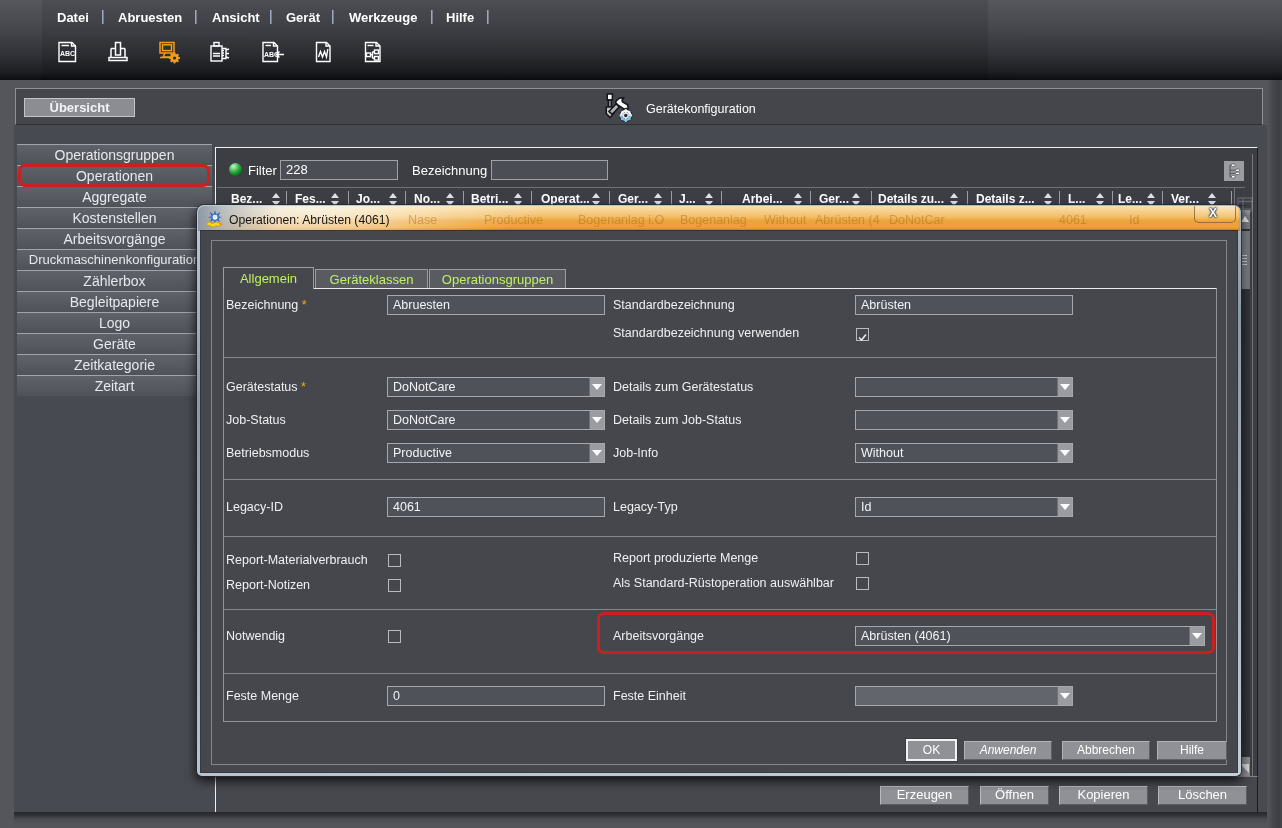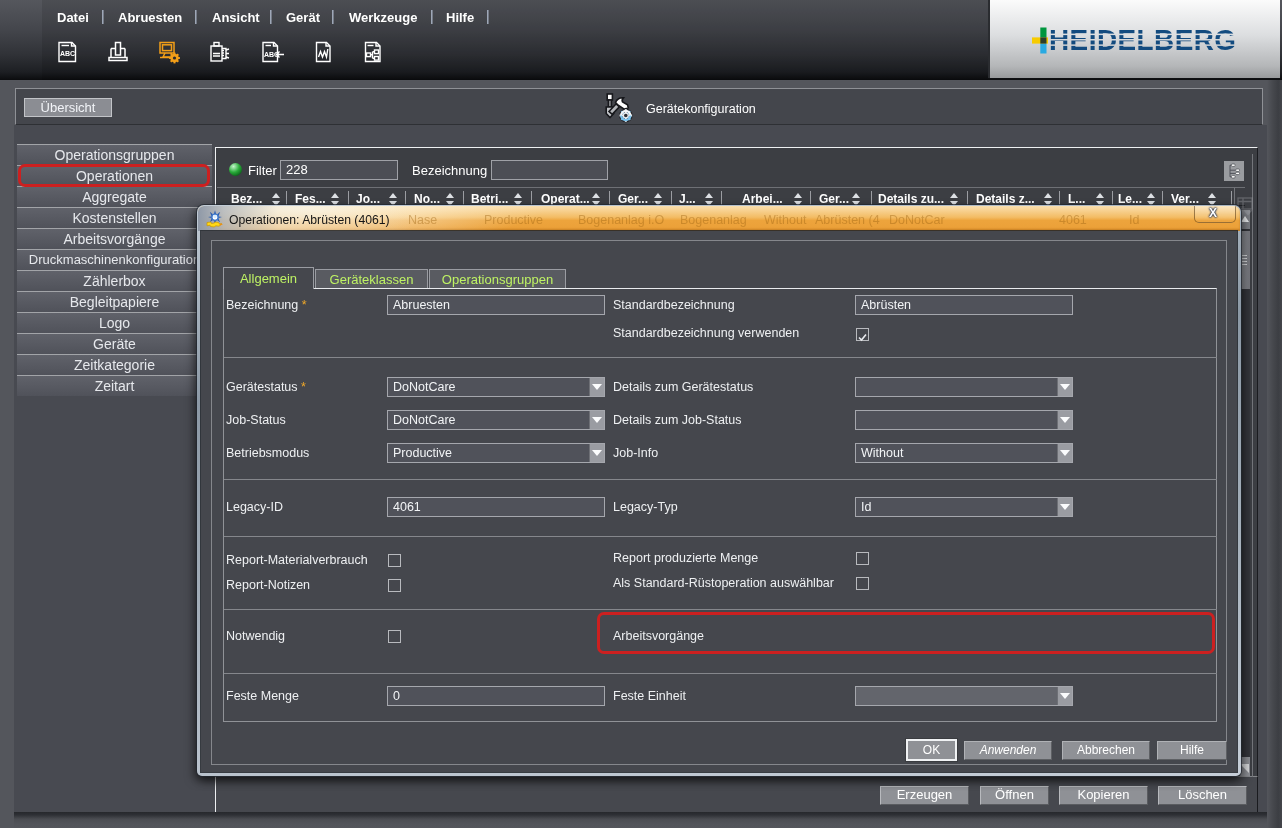--- a/index.html
+++ b/index.html
@@ -20,23 +20,23 @@
 #toolbar svg { position:absolute; top:0; }
 
 
 #logopanel { position:absolute; left:988px; top:0; width:292px; height:78px;
   background:linear-gradient(#fbfbfb, #dcdee0 45%, #b4b6b8 85%, #989a9c);
   border-left:2px solid #2a2c30; }
 
 
 #headerbar { position:absolute; left:15px; top:88px; width:1248px; height:37px;
   background:#44464c; border:1px solid #8f9196; border-bottom-color:#2e3034; }
-#btn-uebersicht { position:absolute; left:8px; top:9px; width:88px; height:19px;
+#btn-uebersicht { position:absolute; left:8px; top:9px; width:111px; height:19px;
   background:#8b8d93; border:1px solid #c2c4c8; color:#f2f4f8; font-size:13px;
-  text-align:center; line-height:17px; }
+  text-align:center; line-height:17px;font-weight:bold; }
 #hdrtitle { position:absolute; left:630px; top:13px; color:#fff; font-size:12.5px; font-weight:normal; }
 
 
 #mainpanel { position:absolute; left:14px; top:125px; width:1253px; height:689px;
   background:#484a51; }
 #mainshadow { position:absolute; left:14px; top:812px; width:1253px; height:16px;
   background:linear-gradient(#26282c, #2e3035 18%, #4b4d52 45%, #52545a 75%, #53555b); }
 
 
 #sidebar { position:absolute; left:3px; top:19px; width:195px; }
@@ -235,41 +235,20 @@
     <svg style="left:362px" width="24" height="24" viewBox="0 0 24 24">
       <g fill="none" stroke="#fff" stroke-width="1.4">
         <path d="M3.5 2.5 H14.5 L18 6 V21.5 H3.5 Z"></path>
         <path d="M14 2.5 V6 H18"></path>
         <path d="M5.5 5.5 H11.5"></path>
         <rect x="4.5" y="13" width="4" height="3.6"></rect>
         <rect x="12.5" y="10" width="4" height="3.6"></rect>
         <rect x="12.5" y="16.5" width="4" height="3.6"></rect>
         <path d="M8.5 14.8 H10.5 M10.5 11.8 V18.3 M10.5 11.8 H12.5 M10.5 18.3 H12.5"></path>
       </g>
-    </svg>
-  </div>
-  <div id="logopanel">
-    <svg width="292" height="78" viewBox="0 0 292 78">
-      <defs>
-        <mask id="stripes">
-          <rect x="0" y="0" width="292" height="78" fill="#fff"></rect>
-          <rect x="0" y="33.6" width="292" height="1.5" fill="#000"></rect>
-          <rect x="0" y="39.0" width="292" height="1.5" fill="#000"></rect>
-          <rect x="0" y="44.4" width="292" height="1.5" fill="#000"></rect>
-        </mask>
-      </defs>
-      <g mask="url(#stripes)">
-        <g transform="translate(59,50) scale(0.93,1)">
-        <text x="0" y="0" font-family="Liberation Sans" font-weight="bold" font-size="30" letter-spacing="0.5" fill="#134b7f">HEIDELBERG</text>
-          </g>
-      </g>
-      <rect x="42" y="37.4" width="16" height="6.2" fill="#f7cb00"></rect>
-      <rect x="50.3" y="27.5" width="6.2" height="9.9" fill="#00963e"></rect>
-      <rect x="50.3" y="43.6" width="6.2" height="9.9" fill="#29aae2"></rect>
-      <rect x="50.3" y="37.4" width="6.2" height="6.2" fill="#2c3e2c"></rect>
     </svg>
   </div>
 </div>
 
 <div id="headerbar">
   <div id="btn-uebersicht">Übersicht</div>
   <svg style="position:absolute;left:588px;top:4px" width="32" height="31" viewBox="0 0 32 31">
     <g stroke="#17181c" stroke-width="1.6">
       <rect x="3.2" y="1" width="5.2" height="6" fill="#ffffff"></rect>
       <rect x="4.4" y="7" width="3" height="7" fill="#9c9ea2"></rect>
@@ -498,20 +477,21 @@
         <span class="flabel" style="left:2px;top:289px">Report-Notizen</span>
         <span class="fcheck" style="left:164px;top:290px"></span>
         <span class="flabel" style="left:389px;top:287px">Als Standard-Rüstoperation auswählbar</span>
         <span class="fcheck" style="left:632px;top:288px"></span>
 
         <div class="fsep" style="top:320px"></div>
 
         <span class="flabel" style="left:2px;top:340px">Notwendig</span>
         <span class="fcheck" style="left:164px;top:341px"></span>
         <span class="flabel" style="left:389px;top:340px">Arbeitsvorgänge</span>
+        <span class="fcombo" style="left:631px;top:337px;width:350px">Abrüsten (4061)<span class="btn"></span></span>
         <div id="redbox2"></div>
 
         <div class="fsep" style="top:384px"></div>
 
         <span class="flabel" style="left:2px;top:400px">Feste Menge</span>
         <span class="finput" style="left:163px;top:397px;width:218px">0</span>
         <span class="flabel" style="left:389px;top:400px">Feste Einheit</span>
         <span class="fcombo" style="left:631px;top:397px;width:218px;background:#63656c">
             <span class="btn"></span>
           </span>

